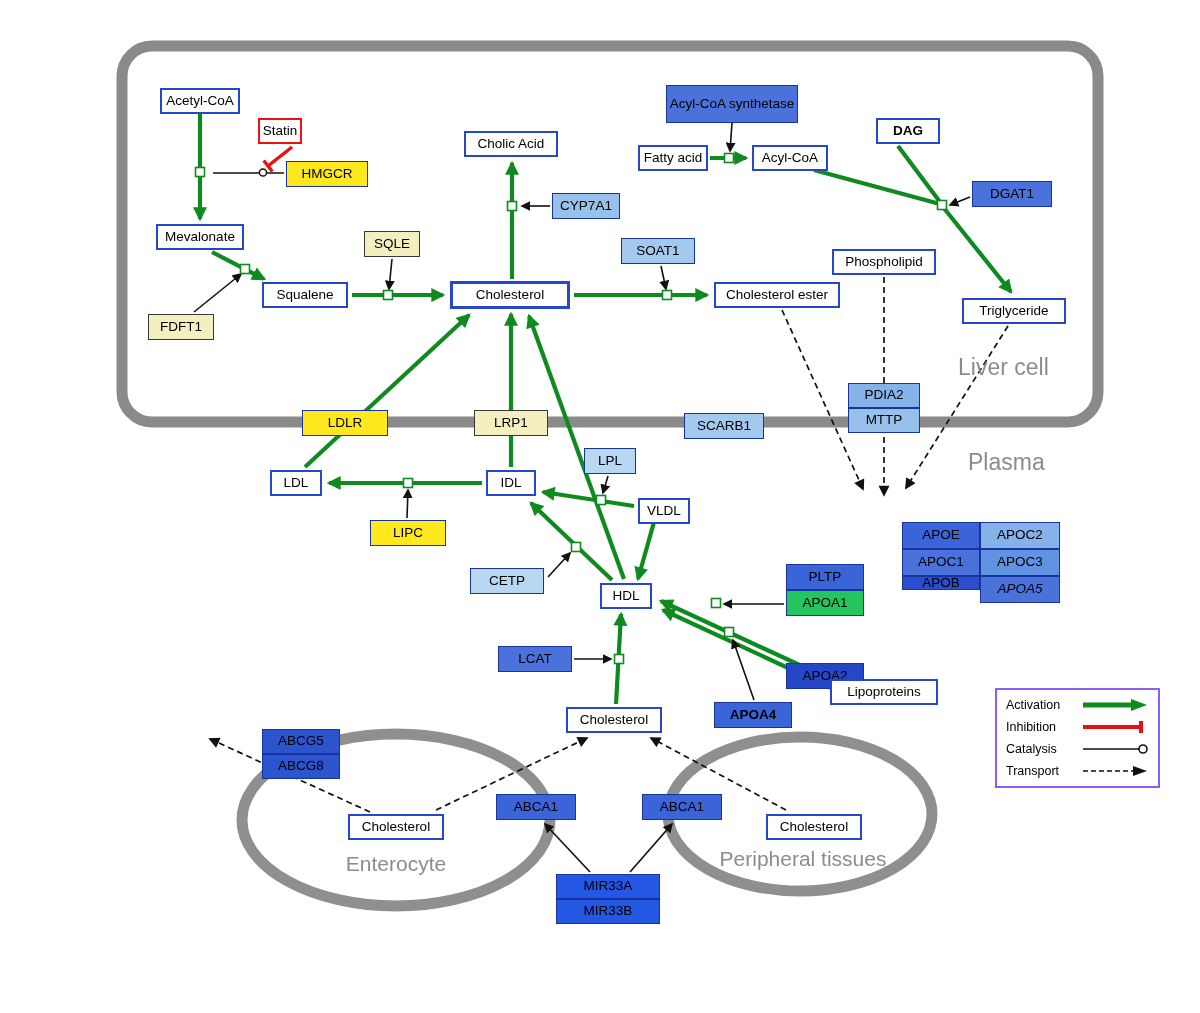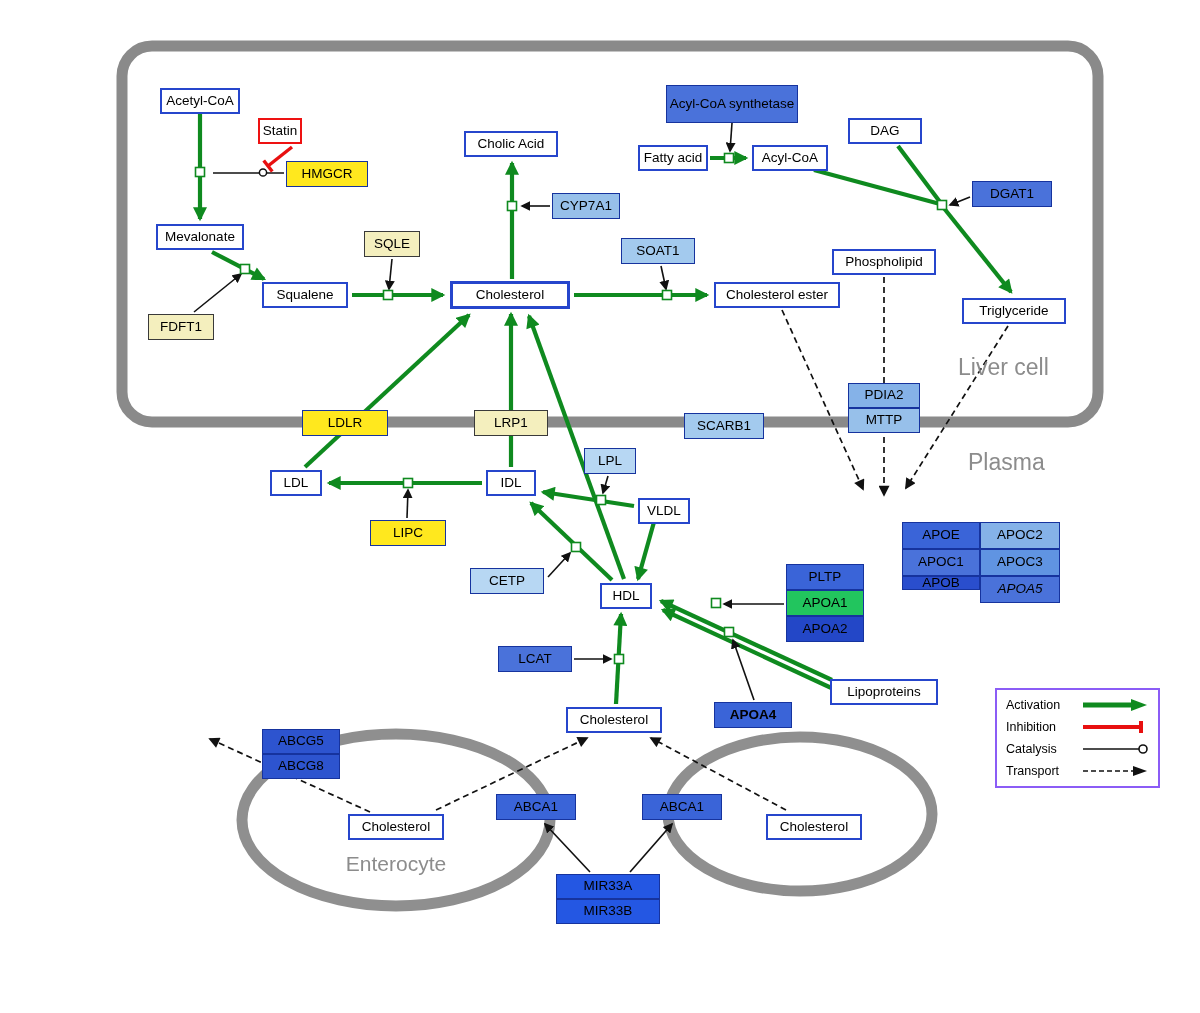--- a/index.html
+++ b/index.html
@@ -7,21 +7,21 @@
   .stage{position:absolute;left:0;top:0;width:1200px;height:1013px;overflow:hidden;}
   svg.layer{position:absolute;left:0;top:0;z-index:1;}
   .node{position:absolute;box-sizing:border-box;display:flex;align-items:center;justify-content:center;
         text-align:center;font-size:13.5px;line-height:1.05;color:#000;background:#fff;
         border:2px solid #2646cc;z-index:2;padding:0 2px;}
   .thick{border-width:3px;}
   .redb{border-color:#ee1212;border-width:2.5px;}
   .by{background:#ffe81e;}
   .pale{background:#f4efbe;border:1.6px solid #3a3a3a;}
   .gene{border:1.6px solid #16339e;}
-  .b900{background:#2347c7;}
+  .b900{background:#2347c7;margin-top:47px;}
   .b850{background:#2a4ecd;}
   .b800{background:#2d54cf;}
   .b820{background:#2457e3;}
   .b700{background:#3a64d8;}
   .b600{background:#4a72da;}
   .b500{background:#6094e2;}
   .b450{background:#22c55e;}
   .b400{background:#85b2e8;}
   .b300{background:#97c0ea;}
   .b250{background:#a3caee;}
@@ -122,37 +122,38 @@
     <rect x="571.5" y="542.5" width="9" height="9"></rect>
     <rect x="614.5" y="654.5" width="9" height="9"></rect>
     <rect x="711.5" y="598.5" width="9" height="9"></rect>
     <rect x="724.5" y="627.5" width="9" height="9"></rect>
   </g>
 </svg>
 
 <div class="clabel" style="left:958px;top:354px;font-size:23px;">Liver cell</div>
 <div class="clabel" style="left:968px;top:449px;font-size:23px;">Plasma</div>
 <div class="clabel" style="left:316px;top:852px;width:160px;text-align:center;font-size:21px;">Enterocyte</div>
+<div class="clabel" style="left:698px;top:847px;width:210px;text-align:center;font-size:21px;">Peripheral tissues</div>
 
 <div class="node" style="left:160px;top:88px;width:80px;height:26px;">Acetyl-CoA</div>
 <div class="node redb" style="left:258px;top:118px;width:44px;height:26px;">Statin</div>
 <div class="node by gene" style="left:286px;top:161px;width:82px;height:26px;">HMGCR</div>
 <div class="node" style="left:156px;top:224px;width:88px;height:26px;">Mevalonate</div>
 <div class="node pale" style="left:148px;top:314px;width:66px;height:26px;">FDFT1</div>
 <div class="node" style="left:262px;top:282px;width:86px;height:26px;">Squalene</div>
 <div class="node pale" style="left:364px;top:231px;width:56px;height:26px;">SQLE</div>
 <div class="node thick" style="left:450px;top:281px;width:120px;height:28px;">Cholesterol</div>
 <div class="node" style="left:464px;top:131px;width:94px;height:26px;">Cholic Acid</div>
 <div class="node gene b300" style="left:552px;top:193px;width:68px;height:26px;">CYP7A1</div>
 <div class="node gene b250" style="left:621px;top:238px;width:74px;height:26px;">SOAT1</div>
 <div class="node" style="left:714px;top:282px;width:126px;height:26px;">Cholesterol ester</div>
 <div class="node gene b600" style="left:666px;top:85px;width:132px;height:38px;">Acyl-CoA synthetase</div>
 <div class="node" style="left:638px;top:145px;width:70px;height:26px;">Fatty acid</div>
 <div class="node" style="left:752px;top:145px;width:76px;height:26px;">Acyl-CoA</div>
-<div class="node" style="left:848px;top:118px;width:74px;height:26px;">DAG</div>
+<div class="node" style="left:876px;top:118px;width:64px;height:26px;font-weight:bold;">DAG</div>
 <div class="node gene b600" style="left:972px;top:181px;width:80px;height:26px;">DGAT1</div>
 <div class="node" style="left:832px;top:249px;width:104px;height:26px;">Phospholipid</div>
 <div class="node" style="left:962px;top:298px;width:104px;height:26px;">Triglyceride</div>
 <div class="node gene b400" style="left:848px;top:383px;width:72px;height:25px;">PDIA2</div>
 <div class="node gene b300" style="left:848px;top:408px;width:72px;height:25px;">MTTP</div>
 <div class="node gene b250" style="left:684px;top:413px;width:80px;height:26px;">SCARB1</div>
 <div class="node by gene" style="left:302px;top:410px;width:86px;height:26px;">LDLR</div>
 <div class="node pale" style="left:474px;top:410px;width:74px;height:26px;">LRP1</div>
 <div class="node" style="left:270px;top:470px;width:52px;height:26px;">LDL</div>
 <div class="node" style="left:486px;top:470px;width:50px;height:26px;">IDL</div>

